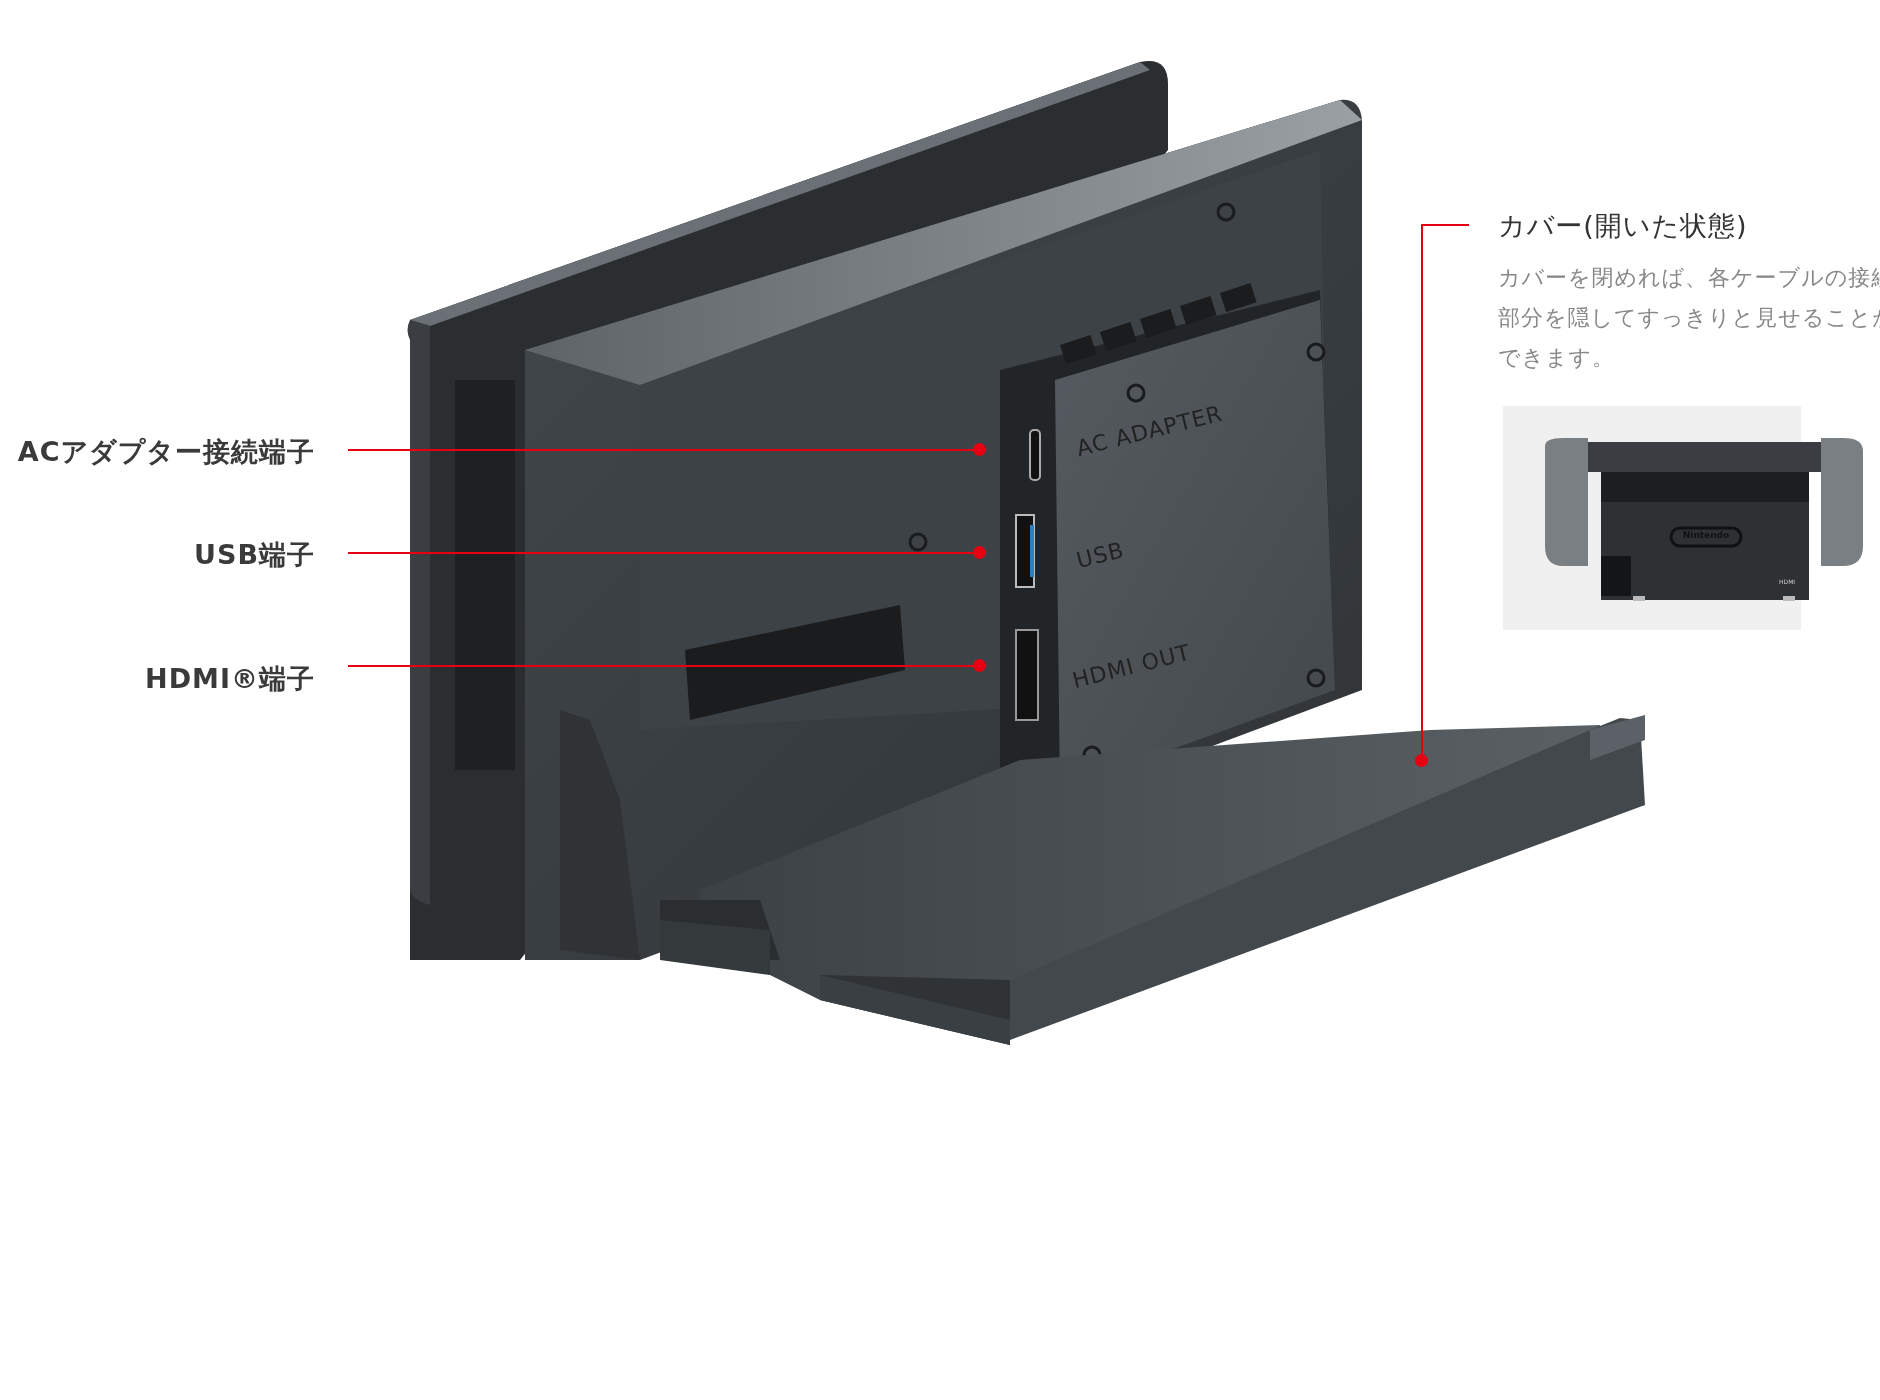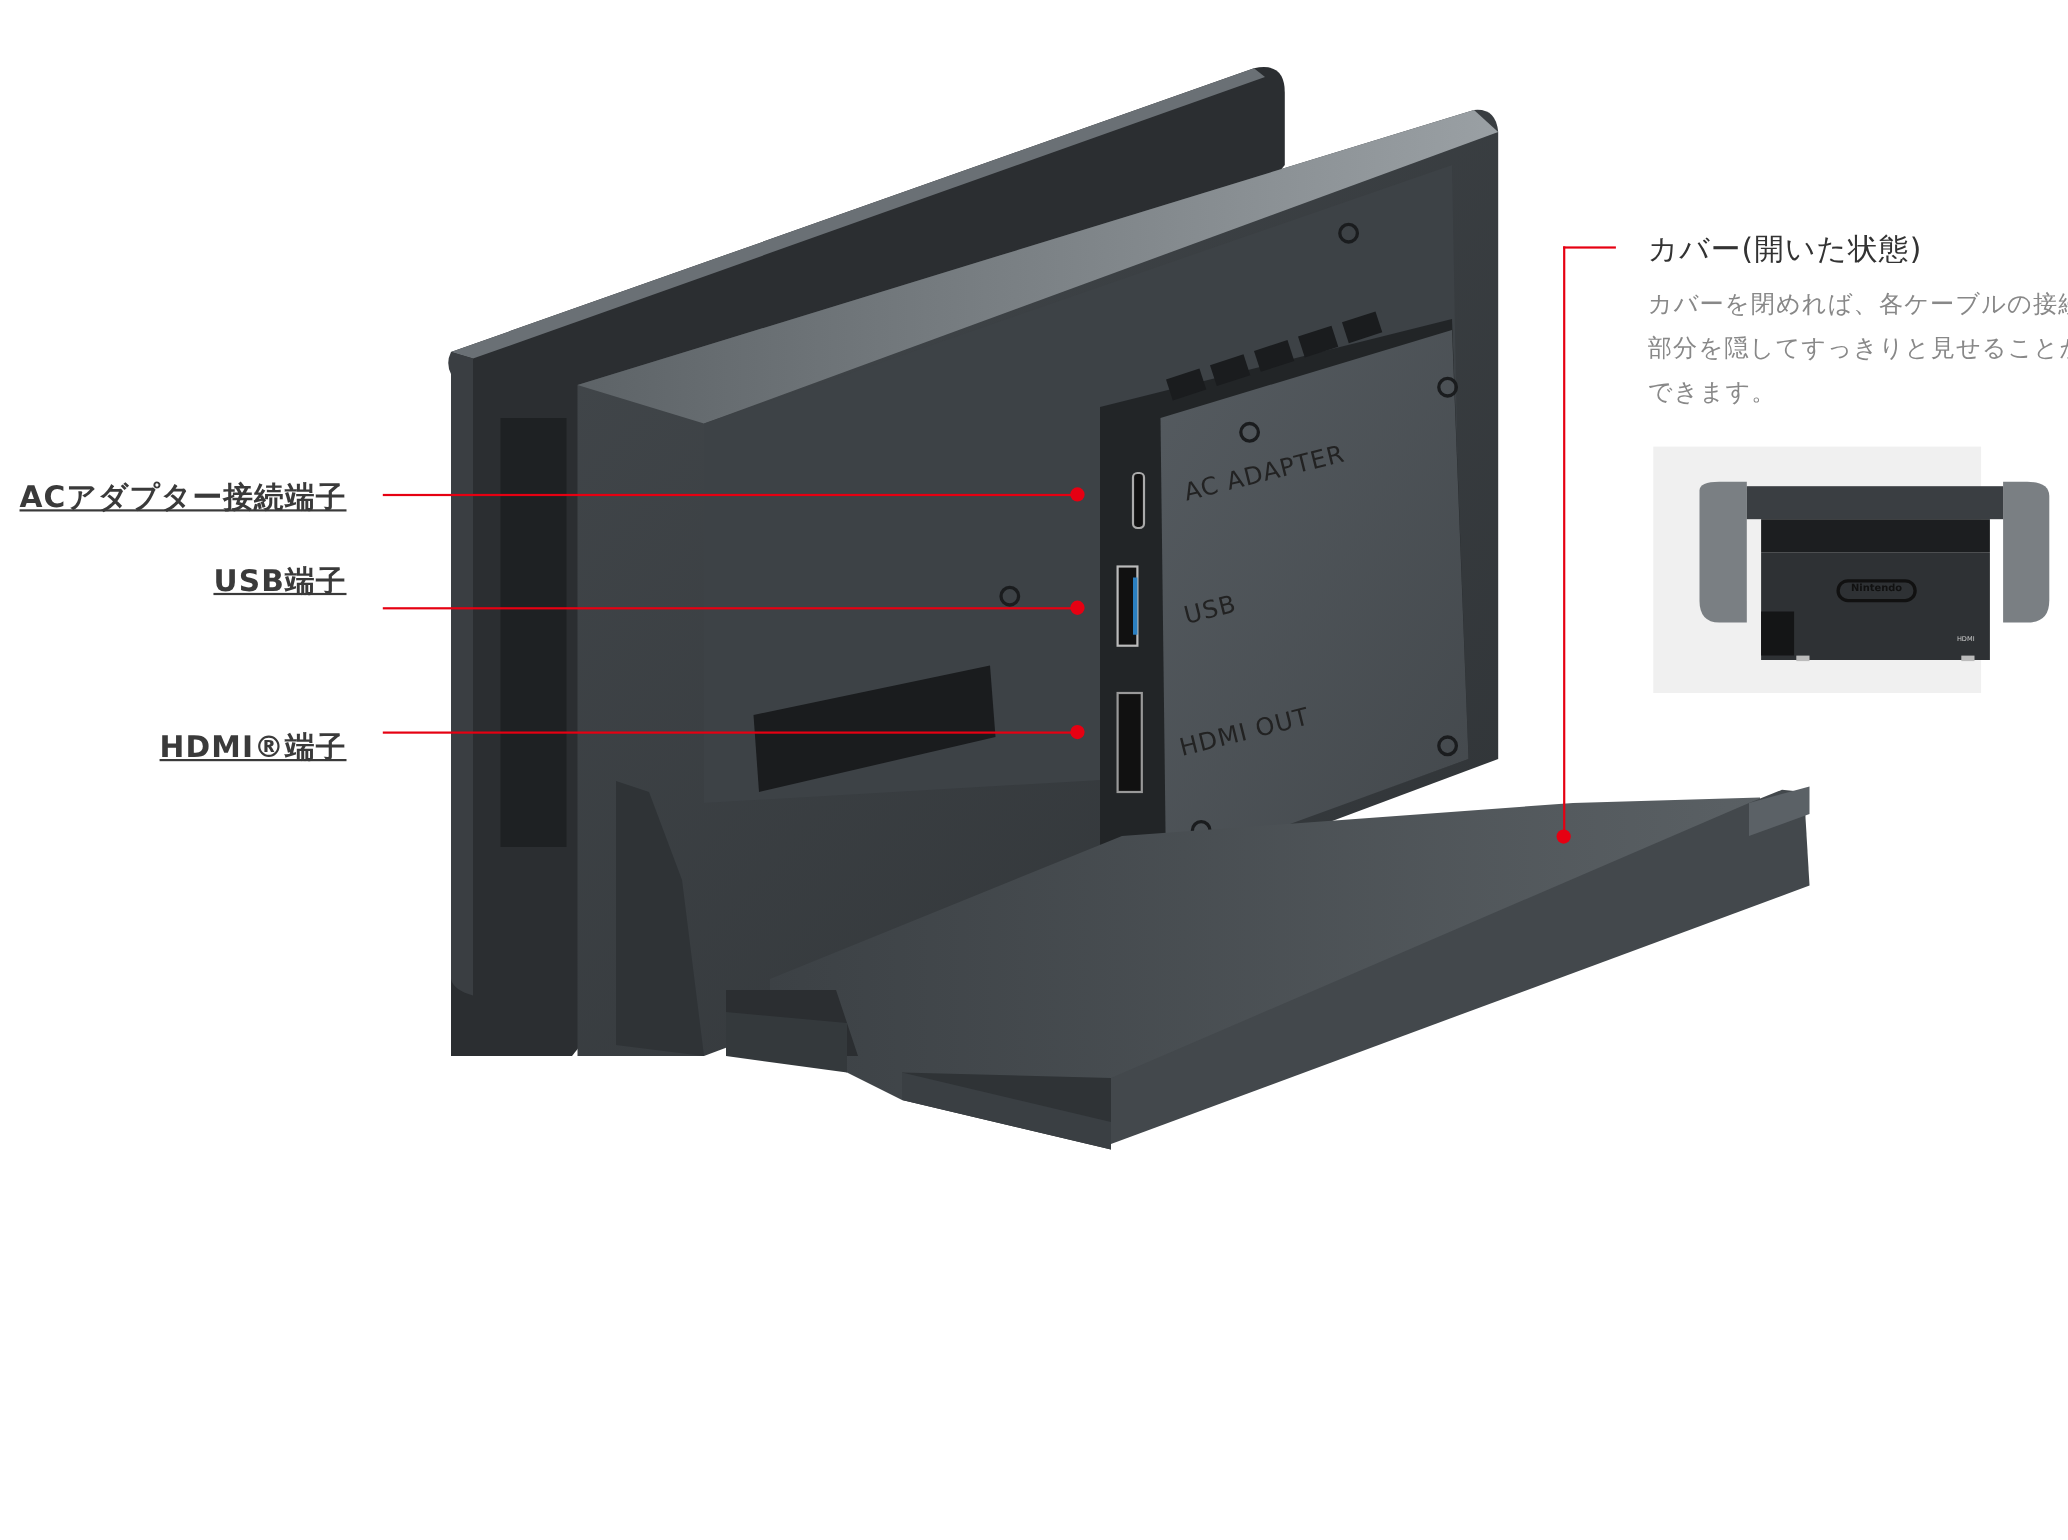--- a/index.html
+++ b/index.html
@@ -1,19 +1,19 @@
 <!DOCTYPE html>
 <html><head>
   <meta charset="utf-8">
   <style>
     html, body { margin:0; padding:0; }
     body { width:1880px; height:1400px; background:#ffffff; position:relative; overflow:hidden;
       font-family:"DejaVu Sans","Liberation Sans",sans-serif; color:#333; }
     .stage { position:absolute; left:0; top:0; width:1880px; height:1400px; }
-    .label { position:absolute; font-size:27px; font-weight:bold; color:#3a3a3a; letter-spacing:1px; text-align:right; white-space:nowrap;text-decoration:underline; }
+    .label { position:absolute; font-size:27px; font-weight:bold; color:#3a3a3a; letter-spacing:1px; text-align:right; white-space:nowrap; }
     .leader-h { position:absolute; height:2px; background:#e60012; }
     .leader-v { position:absolute; width:2px; background:#e60012; }
     .dot { position:absolute; width:13px; height:13px; border-radius:50%; background:#e60012; }
     .cover-title { position:absolute; left:1498px; top:208px; font-size:27px; font-weight:normal; color:#333; white-space:nowrap; letter-spacing:1px;}
     .cover-desc { position:absolute; left:1498px; top:258px; width:400px; font-size:22px; line-height:40px; color:#888; letter-spacing:1px; }
     .thumb { position:absolute; left:1503px; top:406px; width:298px; height:224px; background:#f0f0f0; }
     .port-text { position:absolute; font-size:22px; color:#222; font-family:"DejaVu Sans",sans-serif; transform:rotate(-14deg); transform-origin:left bottom; white-space:nowrap; letter-spacing:1px;}
   </style>
 </head>
 <body>
@@ -94,21 +94,21 @@
   </svg>
 
   <div class="port-text" style="left:1080px; top:436px;">AC ADAPTER</div>
   <div class="port-text" style="left:1080px; top:548px;">USB</div>
   <div class="port-text" style="left:1076px; top:668px;">HDMI OUT</div>
 
   <div class="label" style="right:1565px; top:434px;">ACアダプター接続端子</div>
   <div class="leader-h" style="left:348px; top:449px; width:632px;"></div>
   <div class="dot" style="left:973px; top:443px;"></div>
 
-  <div class="label" style="right:1565px; top:510px;">USB端子</div>
+  <div class="label" style="right:1565px; top:537px;">USB端子</div>
   <div class="leader-h" style="left:348px; top:552px; width:632px;"></div>
   <div class="dot" style="left:973px; top:546px;"></div>
 
   <div class="label" style="right:1565px; top:650px;margin-top:11px;">HDMI®端子</div>
   <div class="leader-h" style="left:348px; top:665px; width:632px;"></div>
   <div class="dot" style="left:973px; top:659px;"></div>
 
   <div class="leader-h" style="left:1421px; top:224px; width:48px;"></div>
   <div class="leader-v" style="left:1421px; top:224px; height:536px;"></div>
   <div class="dot" style="left:1415px; top:754px;"></div>

